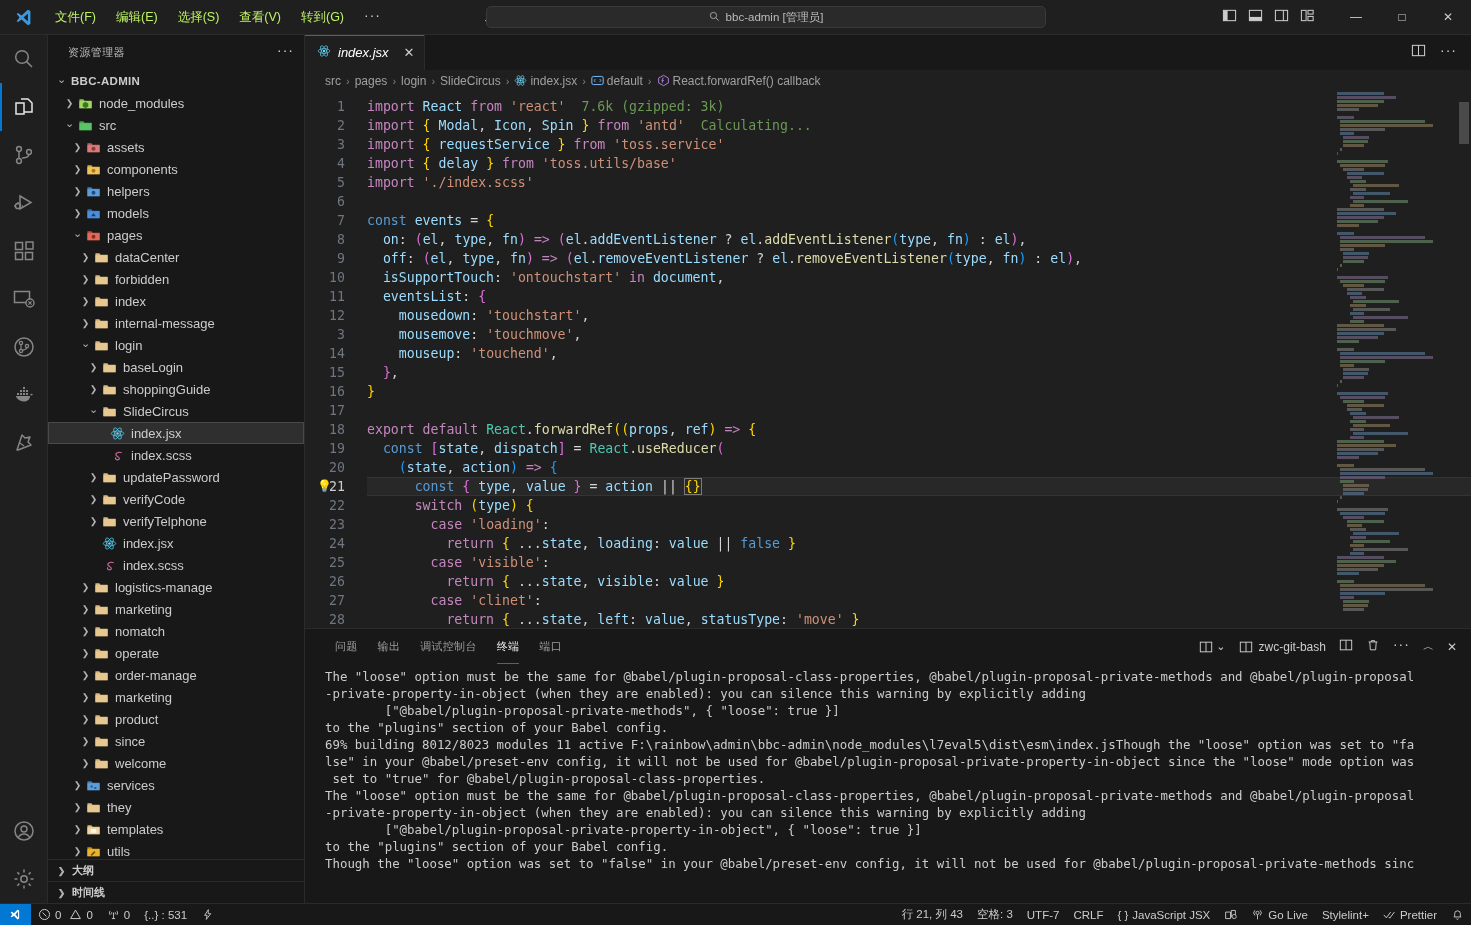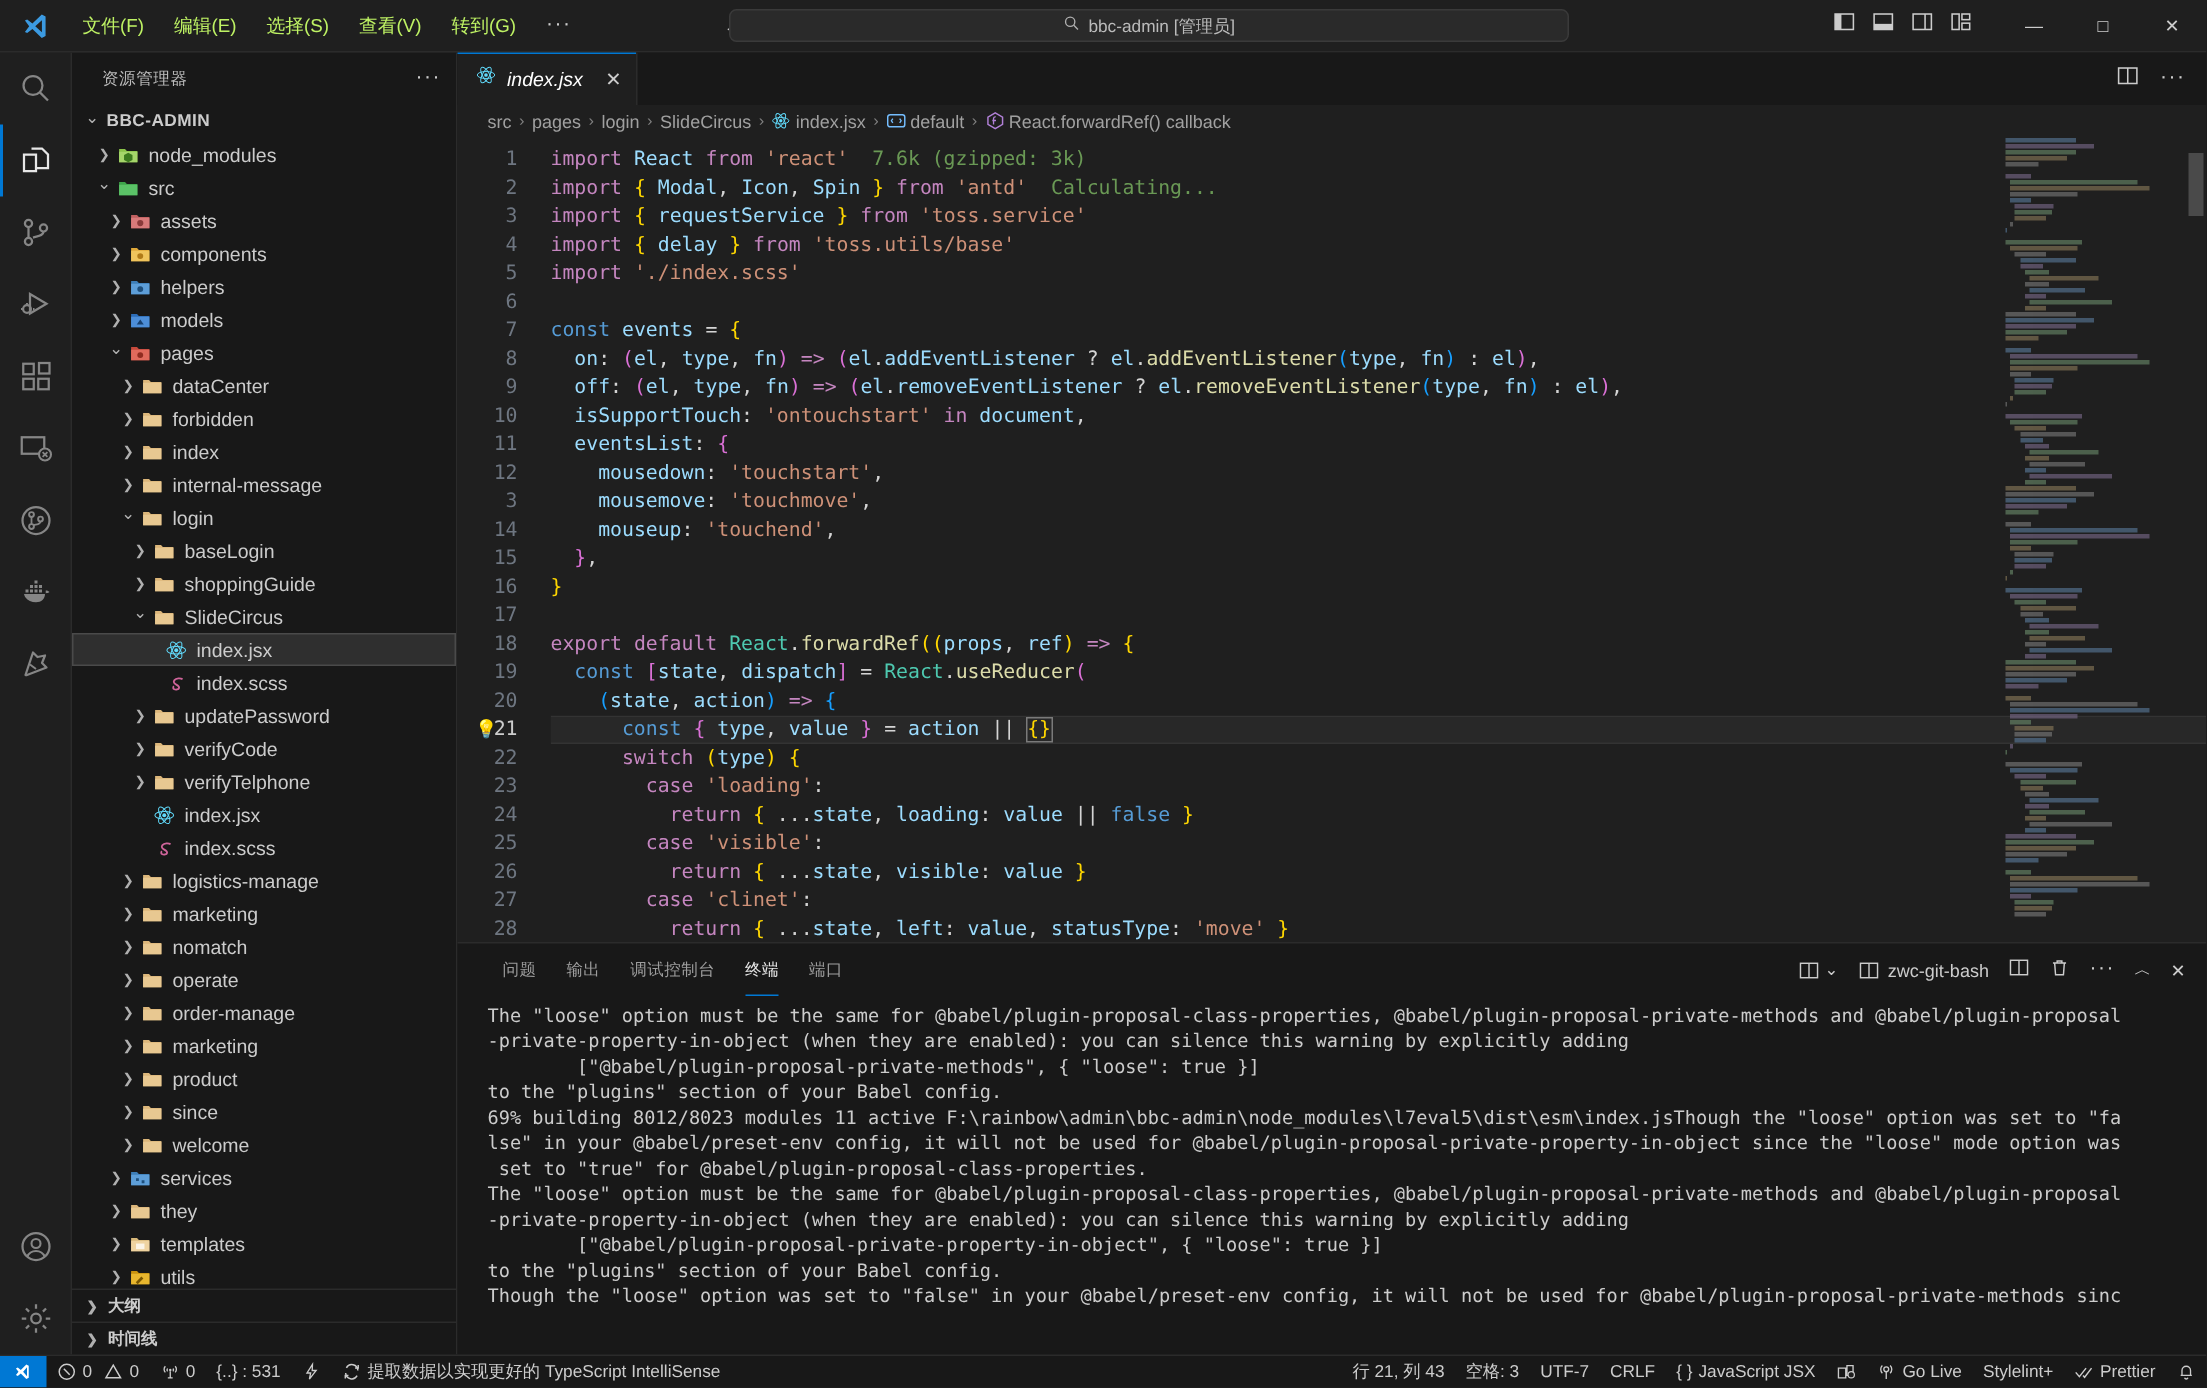--- a/index.html
+++ b/index.html
@@ -1020,27 +1020,20 @@
     <span>0</span>
   </div>
   <div class="sb">
     <span>{..} : 531</span>
   </div>
   <div class="sb">
     <svg viewBox="0 0 16 16">
         <path d="M9 2L4.5 9h3l-1 5L12 7H8.8z" fill="none" stroke="#ccc" stroke-width="1.1"></path>
       </svg>
   </div>
-  <div class="sb">
-    <svg viewBox="0 0 16 16">
-        <path d="M13 7A5 5 0 003.6 4.8M3 9a5 5 0 009.4 2.2" fill="none" stroke="#ccc" stroke-width="1.2"></path>
-        <path d="M13.3 2.4V5h-2.6M2.7 13.6V11h2.6" fill="none" stroke="#ccc" stroke-width="1.2"></path>
-      </svg>
-    <span>提取数据以实现更好的 TypeScript IntelliSense</span>
-  </div>
   <div class="sb-right">
     <div class="sb">
       <span>行 21, 列 43</span>
     </div>
     <div class="sb">
       <span>空格: 3</span>
     </div>
     <div class="sb">
       <span>UTF-7</span>
     </div>

